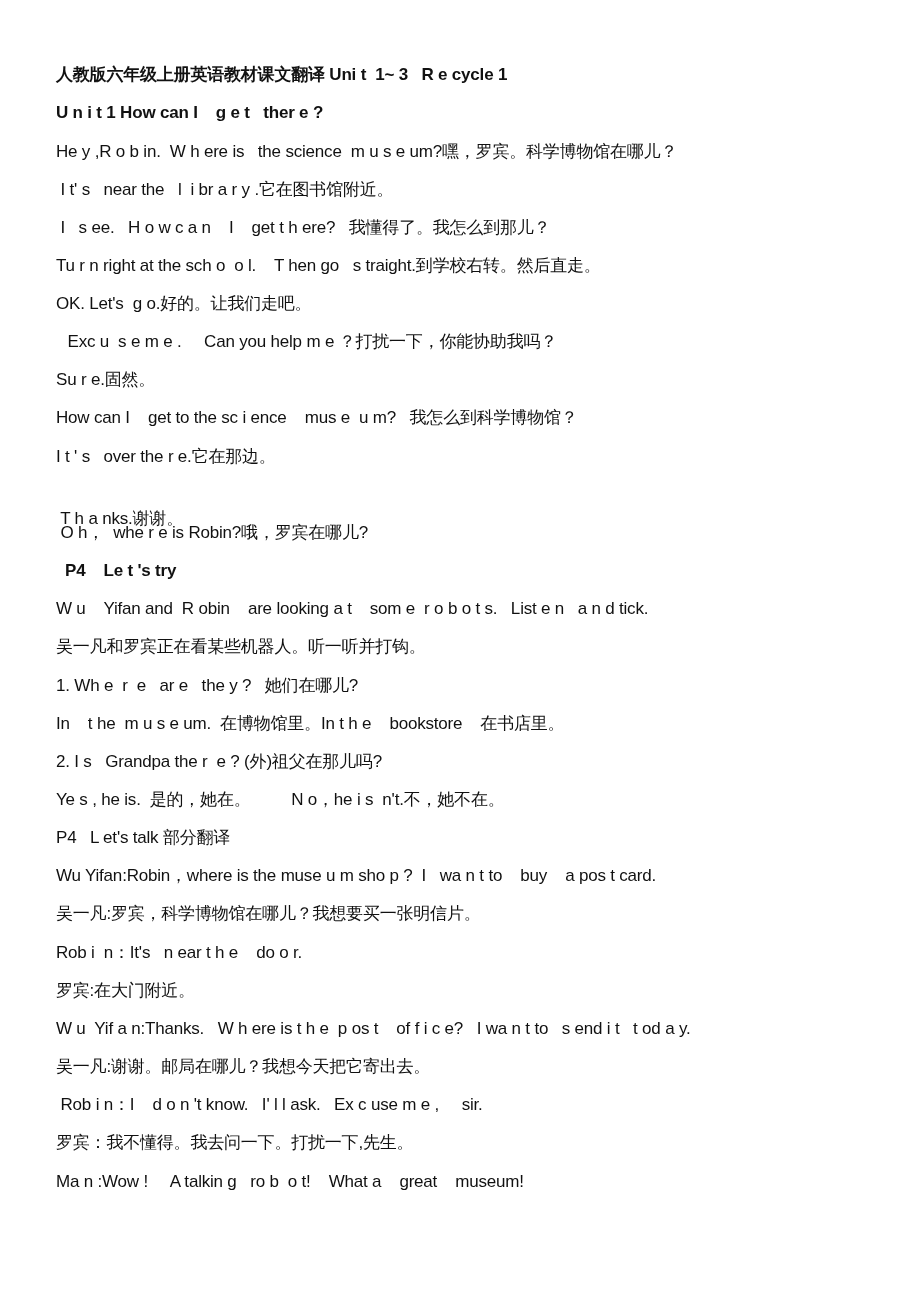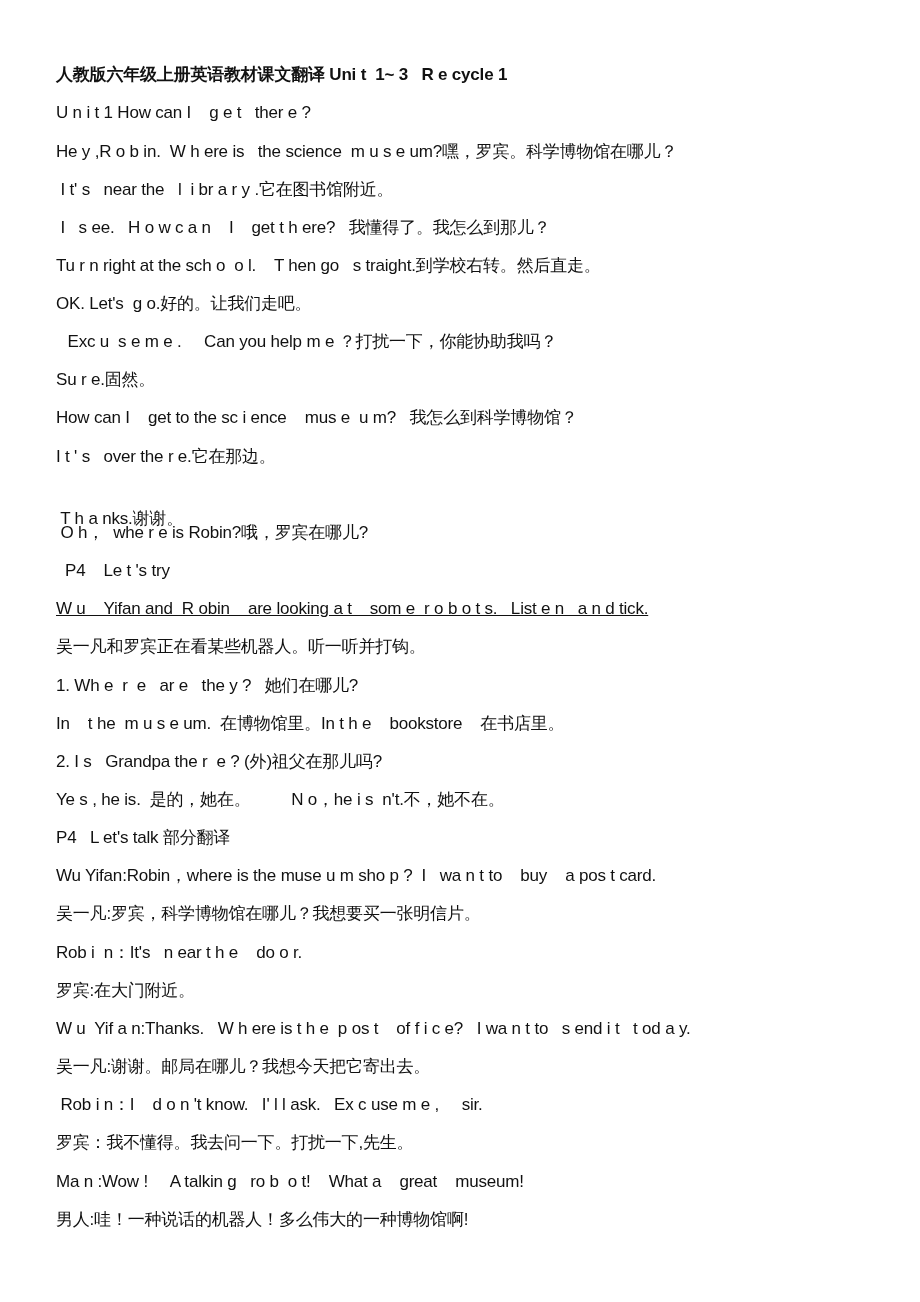--- a/index.html
+++ b/index.html
@@ -24,21 +24,21 @@
     }
     .line {
       position: absolute;
       left: 56px;
       font-size: 17px;
       line-height: 22px;
       white-space: pre;
       letter-spacing: -0.2px;
     }
     .bold {
-      font-weight: normal;
+      font-weight: bold;
     }
     .title {
       font-weight: bold;
       font-size: 17px;
     }
   </style>
 </head>
 <body>
 
 <div class="page">
@@ -51,31 +51,30 @@
   <div class="line" style="top:255px;">Tu r n right at the sch o  o l.    T hen go   s traight.到学校右转。然后直走。</div>
   <div class="line" style="top:293px;">OK. Let's  g o.好的。让我们走吧。</div>
   <div class="line" style="top:331px;margin-left:7px;"> Exc u  s e m e .     Can you help m e ？打扰一下，你能协助我吗？</div>
   <div class="line" style="top:369px;">Su r e.固然。</div>
   <div class="line" style="top:407px;">How can I    get to the sc i ence    mus e  u m?   我怎么到科学博物馆？</div>
   <div class="line" style="top:446px;">I t ' s   over the r e.它在那边。</div>
   <div class="line" style="top:484px;margin-top:24px;"> T h a nks.谢谢。</div>
   <div class="line" style="top:522px;"> O h，  whe r e is Robin?哦，罗宾在哪儿?</div>
 
   <div class="line bold" style="top:560px;margin-left:9px;">P4    Le t 's try</div>
-  <div class="line" style="top:598px;text-decoration:underline;">W u    Yifan and  R obin    are looking a t    som e  r o b o t s.   List e n   a n d tick.</div>
+  <div class="line" style="top:598px;">W u    Yifan and  R obin    are looking a t    som e  r o b o t s.   List e n   a n d tick.</div>
   <div class="line" style="top:636px;">吴一凡和罗宾正在看某些机器人。听一听并打钩。</div>
   <div class="line" style="top:675px;">1. Wh e  r  e   ar e   the y ?   她们在哪儿?</div>
   <div class="line" style="top:713px;">In    t he  m u s e um.  在博物馆里。In t h e    bookstore    在书店里。</div>
   <div class="line" style="top:751px;">2. I s   Grandpa the r  e ? (外)祖父在那儿吗?</div>
   <div class="line" style="top:789px;">Ye s , he is.  是的，她在。         N o，he i s  n't.不，她不在。</div>
 
   <div class="line" style="top:827px;">P4   L et's talk 部分翻译</div>
   <div class="line" style="top:865px;">Wu Yifan:Robin，where is the muse u m sho p ?  I   wa n t to    buy    a pos t card.</div>
   <div class="line" style="top:903px;">吴一凡:罗宾，科学博物馆在哪儿？我想要买一张明信片。</div>
   <div class="line" style="top:942px;">Rob i  n：It's   n ear t h e    do o r.</div>
   <div class="line" style="top:980px;">罗宾:在大门附近。</div>
   <div class="line" style="top:1018px;">W u  Yif a n:Thanks.   W h ere is t h e  p os t    of f i c e?   I wa n t to   s end i t   t od a y.</div>
   <div class="line" style="top:1056px;">吴一凡:谢谢。邮局在哪儿？我想今天把它寄出去。</div>
   <div class="line" style="top:1094px;"> Rob i n：I    d o n 't know.   I' l l ask.   Ex c use m e ,     sir.</div>
   <div class="line" style="top:1132px;">罗宾：我不懂得。我去问一下。打扰一下,先生。</div>
   <div class="line" style="top:1171px;">Ma n :Wow !     A talkin g   ro b  o t!    What a    great    museum!</div>
-  <div class="line" style="top:1209px;">男人:哇！一种说话的机器人！多么伟大的一种博物馆啊!</div>
 </div>
 
 </body></html>

